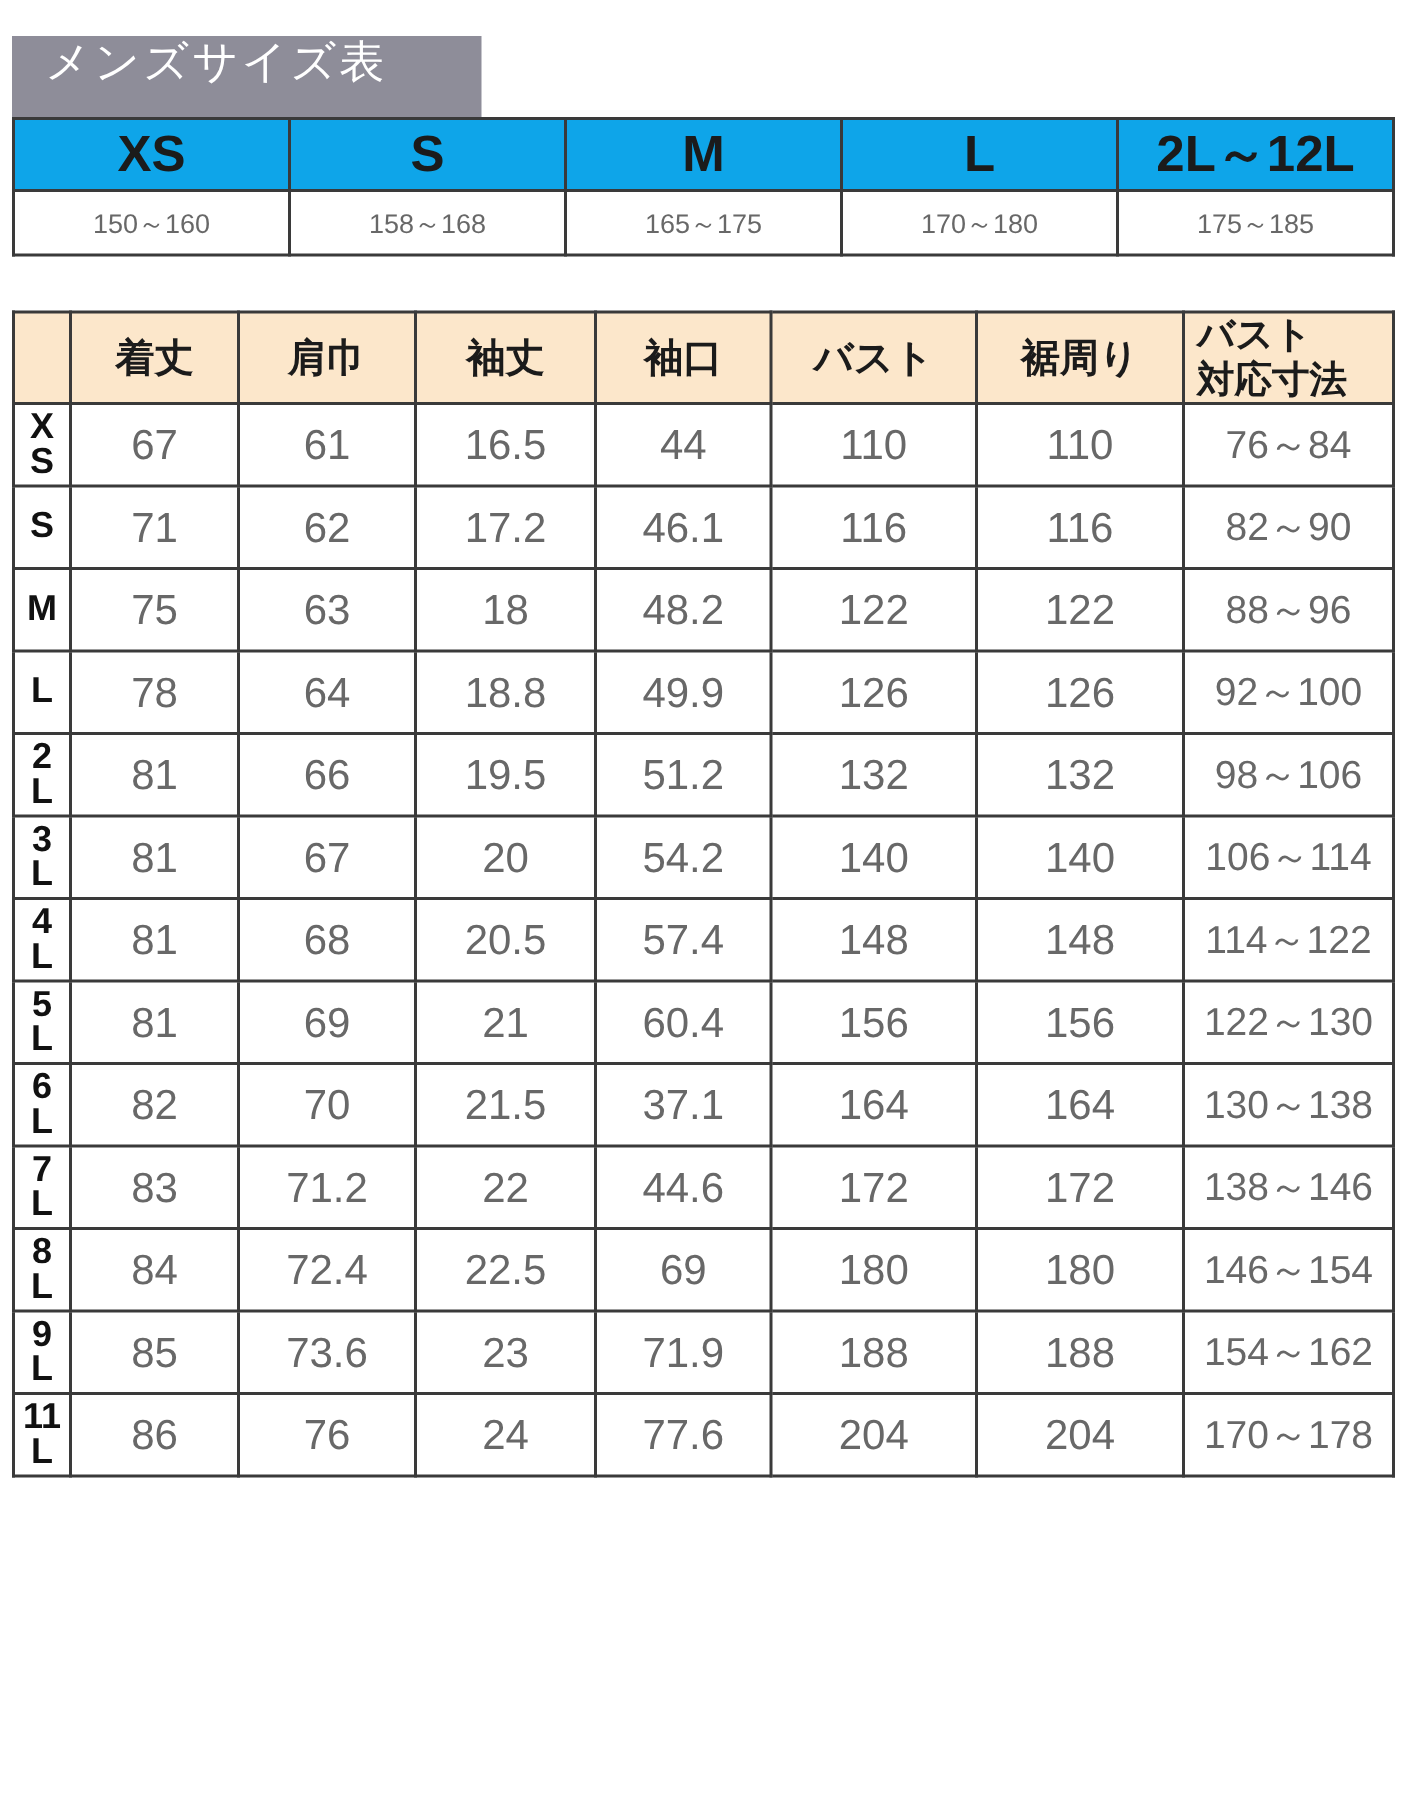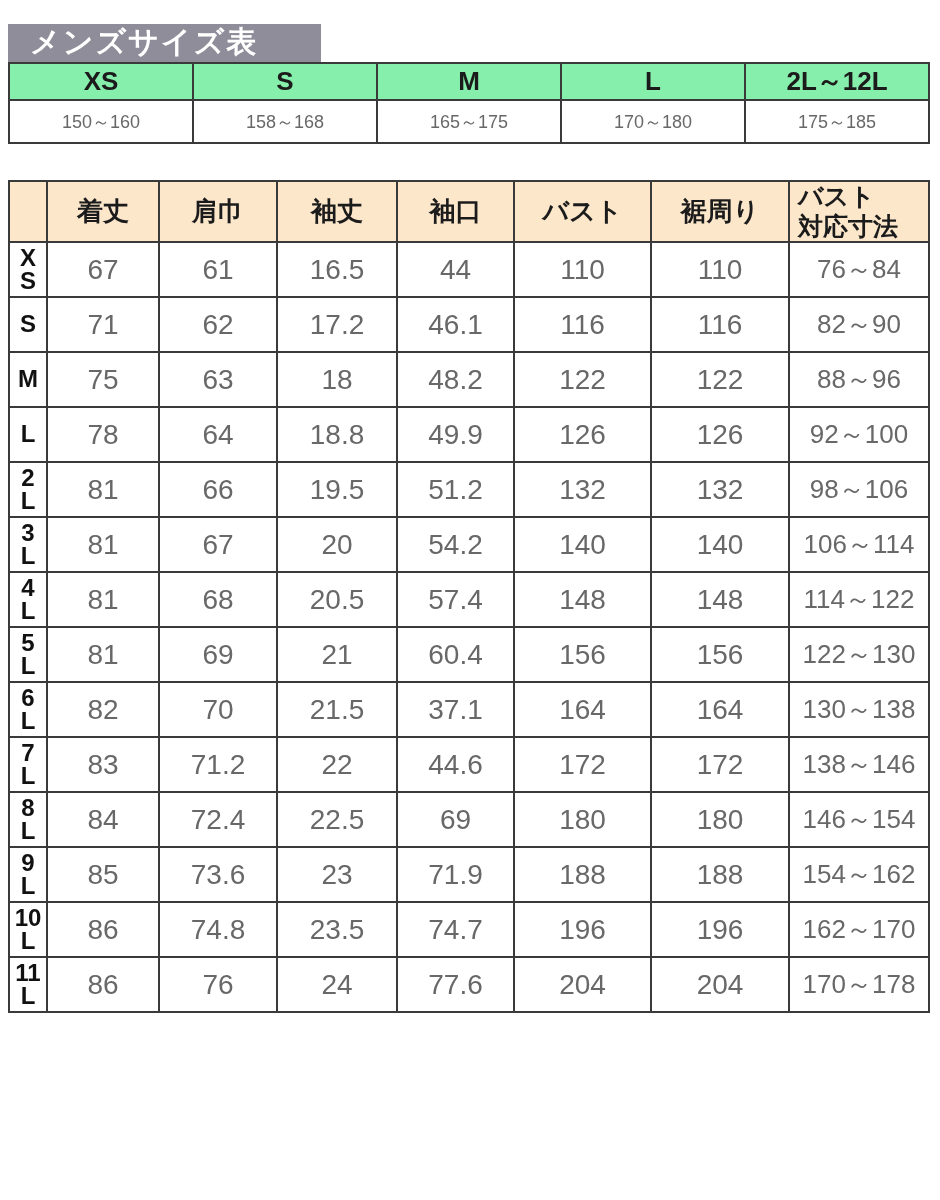--- a/index.html
+++ b/index.html
@@ -15,23 +15,23 @@
     padding: 24px 10px 0 8px;
     background: #ffffff;
     overflow: hidden;
   }
   
   .title-bar {
     width: 291px;
     background: #8e8d99;
     color: #ffffff;
     font-size: 30px;
-    font-weight: bold;
+    font-weight: normal;
     letter-spacing: 2px;
-    padding: 3px 0 5px 22px;
+    padding: 3px 0 21px 22px;
     line-height: 1.0;
   }
   
   .subtitle {
     font-size: 27px;
     font-weight: bold;
     color: #000000;
     margin: 16px 0 10px 2px;
     letter-spacing: 1px;
   }
@@ -42,23 +42,23 @@
     width: 920px;
   }
   th, td {
     border: 2px solid #3a3a3a;
     text-align: center;
     box-sizing: border-box;
     padding: 0;
   }
   
   .height-table thead th {
-    background: #86efac;
+    background: #0ea5e9;
     height: 33px;
-    font-size: 26px;
+    font-size: 34px;
     font-weight: bold;
     color: #1b1b1b;
   }
   .height-table tbody td {
     height: 43px;
     font-size: 18px;
     font-weight: normal;
     color: #686868;
     background: #ffffff;
   }
@@ -283,31 +283,20 @@
 L</th>
           <td>85</td>
           <td>73.6</td>
           <td>23</td>
           <td>71.9</td>
           <td>188</td>
           <td>188</td>
           <td class="range-cell">154～162</td>
         </tr>
         <tr>
-          <th class="row-label">10
-L</th>
-          <td>86</td>
-          <td>74.8</td>
-          <td>23.5</td>
-          <td>74.7</td>
-          <td>196</td>
-          <td>196</td>
-          <td class="range-cell">162～170</td>
-        </tr>
-        <tr>
           <th class="row-label">11
 L</th>
           <td>86</td>
           <td>76</td>
           <td>24</td>
           <td>77.6</td>
           <td>204</td>
           <td>204</td>
           <td class="range-cell">170～178</td>
         </tr>

